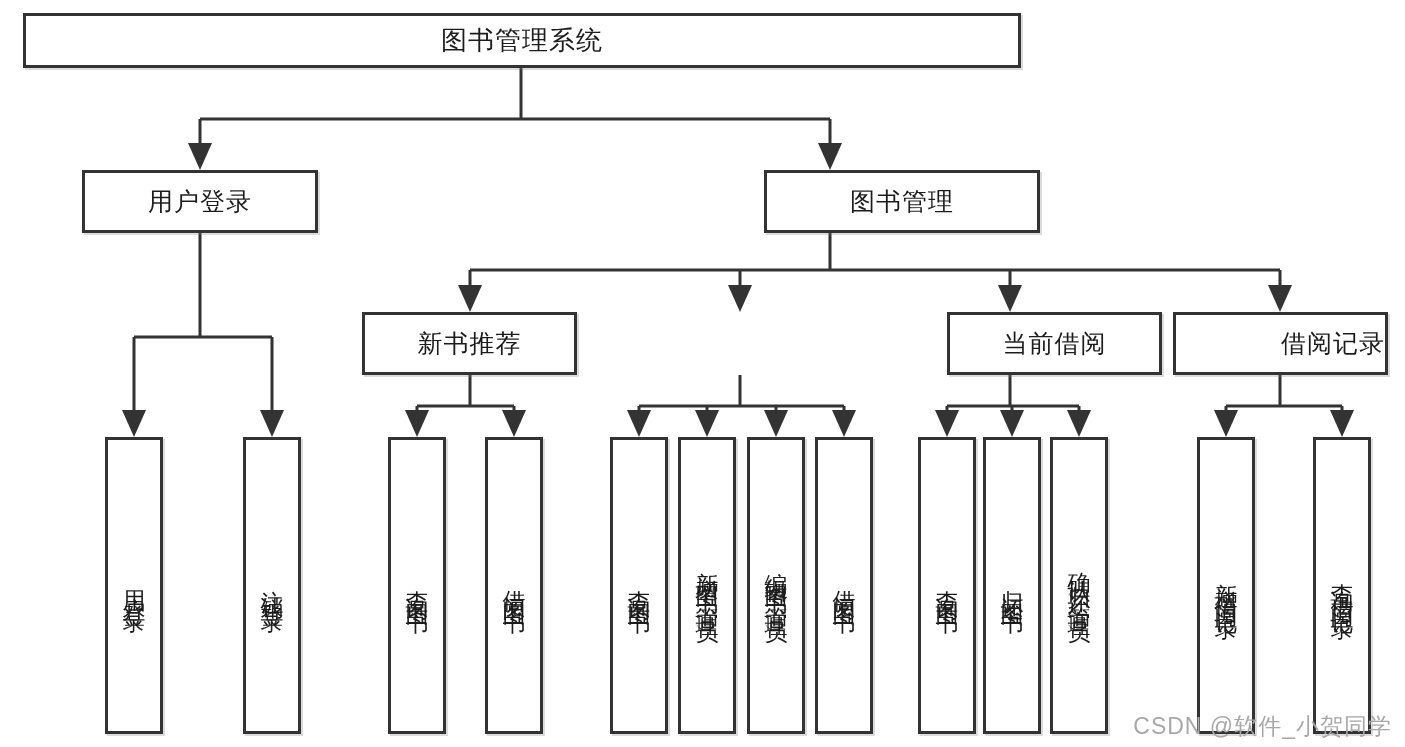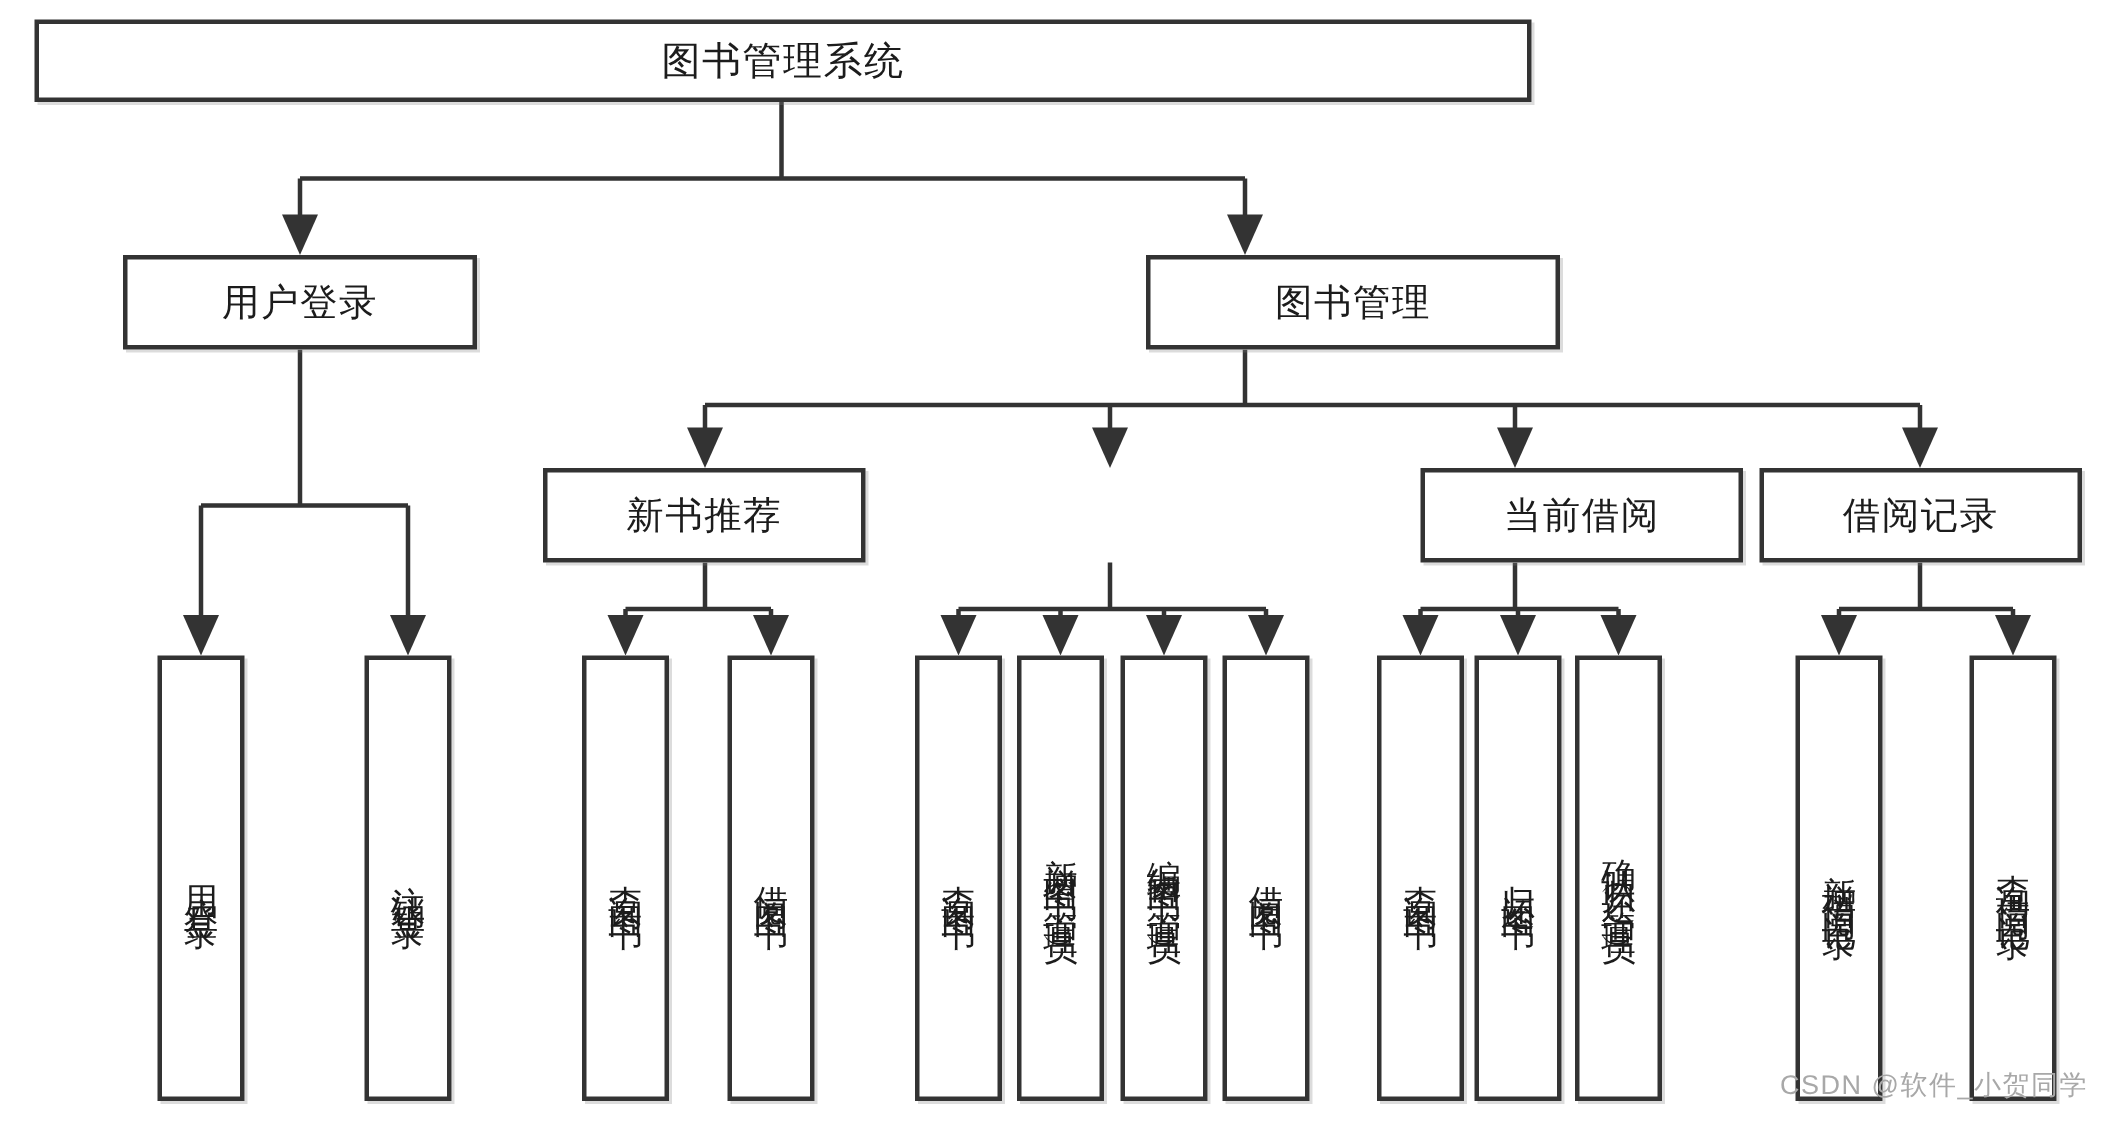--- a/index.html
+++ b/index.html
@@ -18,21 +18,21 @@
   .root-box { height:55px; }
   .lbl { font-size:25px; color:#1c1c1c; letter-spacing:1px; white-space:nowrap; }
   .root-box .lbl { font-size:26px; }
   .vbox { top:437px; width:58px; height:297px; }
   .vlbl {
     writing-mode:vertical-rl; text-orientation:mixed;
     font-size:23px; color:#1c1c1c; letter-spacing:7px; line-height:1;
   }
   .watermark {
     position:absolute; top:711px; right:13px;
-    font-size:18px; color:#a8a8a8; letter-spacing:1px; white-space:nowrap;
+    font-size:23px; color:#a8a8a8; letter-spacing:1px; white-space:nowrap;
   }
 </style>
 </head>
 <body>
 
 <div class="stage">
 
   <svg class="wires" width="1405" height="747" viewBox="0 0 1405 747" fill="none" stroke="#333333" stroke-width="3">
 
     <path d="M521 68 V119 M200 119 H830 M200 119 V150 M830 119 V150"></path>
@@ -82,21 +82,21 @@
   <div class="box hbox" style="left:744px; top:170px; width:276px;margin-left:20px;">
     <span class="lbl">图书管理</span>
   </div>
 
   <div class="box hbox" style="left:362px; top:312px; width:215px;">
     <span class="lbl">新书推荐</span>
   </div>
   <div class="box hbox" style="left:903px; top:312px; width:215px;margin-left:44px;">
     <span class="lbl">当前借阅</span>
   </div>
-  <div class="box hbox" style="left:1173px; top:312px; width:215px;">
+  <div class="box hbox" style="left:1173px; top:312px; width:215px;justify-content:flex-end;">
     <span class="lbl">借阅记录</span>
   </div>
 
   <div class="box vbox" style="left:105px;">
     <span class="vlbl">用户登录</span>
   </div>
   <div class="box vbox" style="left:243px;">
     <span class="vlbl">注销登录</span>
   </div>
 

